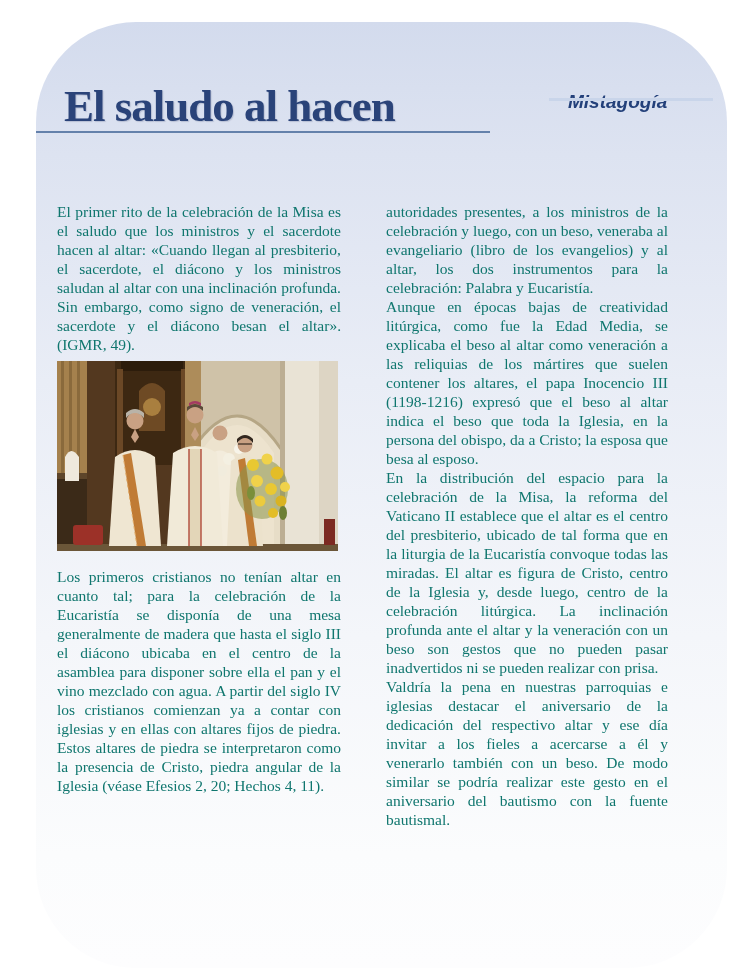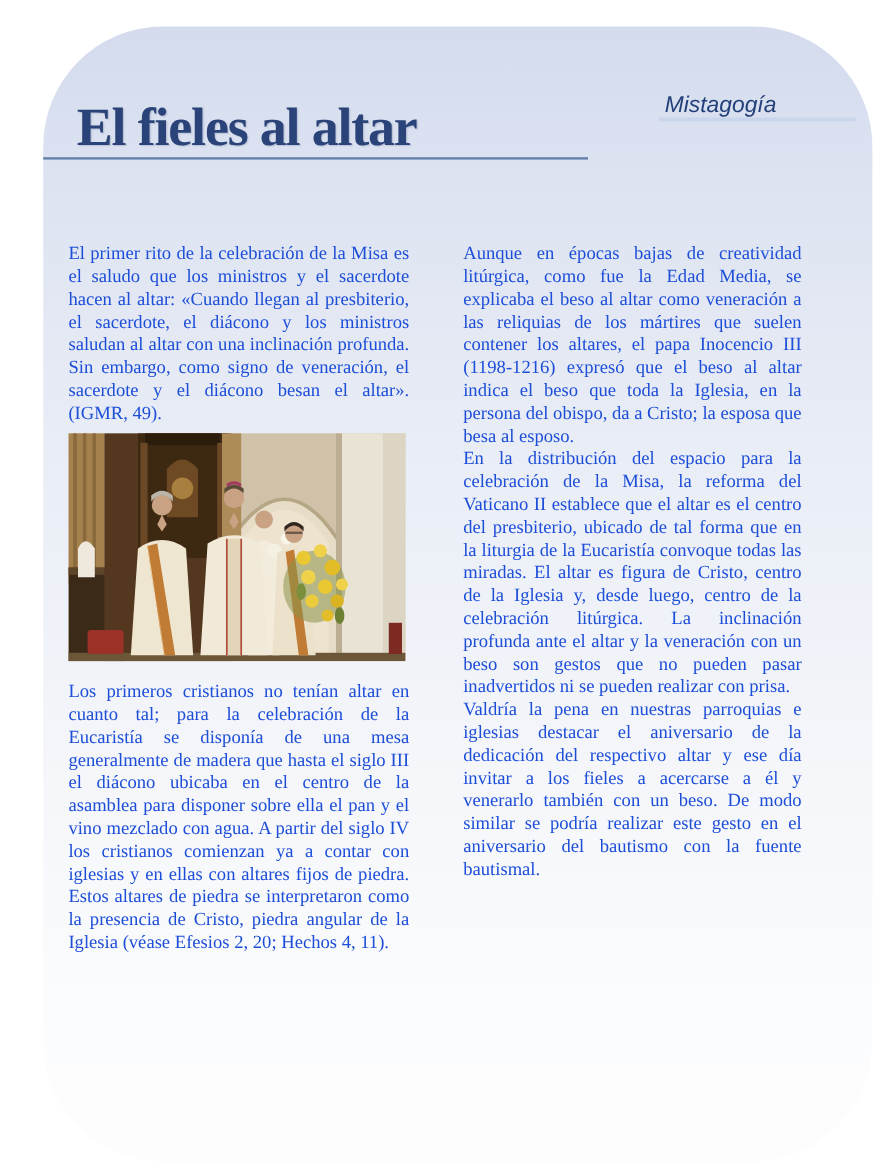--- a/index.html
+++ b/index.html
@@ -23,51 +23,51 @@
     font-weight:bold;
     font-size:45px;letter-spacing:-1px;
     color:#2a4379;
     text-shadow:1px 1px 1px rgba(120,130,160,0.35);
   }
   .title-rule{
     position:absolute;left:36px;top:131px;
     width:454px;height:2px;background:#6481ab;
   }
   .masthead{
-    position:absolute;left:552px;top:75px;margin:2px;
+    position:absolute;left:552px;top:75px;margin:16px;
     font-family:"Liberation Sans", sans-serif;
-    font-weight:normal;font-style:italic;
+    font-weight:bold;font-style:italic;
     font-size:19px;color:#23407a;
   }
   .masthead-rule{
     position:absolute;left:549px;top:98px;
     width:164px;height:3px;background:#c9d5ea;
   }
   .col{
     position:absolute;top:202px;
-    font-size:15.5px;line-height:19px;color:#1d4ed8;
+    font-size:15.5px;line-height:19px;color:#0f766e;
   }
   .col p{margin:0;text-align:justify;}
   .col-left{left:57px;width:284px;}
   .col-right{left:386px;width:282px;}
   .photo{
     width:281px;height:190px;
     margin:7px 0 16px 0;
     display:block;
   }
   .photo svg{display:block;width:281px;height:190px;}
 </style>
 </head>
 <body>
 
 <div class="page">
 
   <div class="card"></div>
 
-  <h1 class="page-title">El fieles al altar</h1>
+  <h1 class="page-title">El saludo al hacen</h1>
   <div class="title-rule"></div>
 
   <div class="masthead">Mistagogía</div>
   <div class="masthead-rule"></div>
 
   <div class="col col-left">
     <p>El primer rito de la celebración de la Misa es el saludo que los ministros y el sacerdote hacen al altar: «Cuando llegan al presbiterio, el sacerdote, el diácono y los ministros saludan al altar con una inclinación profunda. Sin embargo, como signo de veneración, el sacerdote y el diácono besan el altar». (IGMR, 49).</p>
 
     <figure class="photo" style="margin-left:0;margin-right:0;">
       <svg viewBox="0 0 281 190" xmlns="http://www.w3.org/2000/svg">
@@ -159,18 +159,19 @@
         </g>
 
         <rect x="267" y="158" width="11" height="26" fill="#7c2a22"></rect>
       </svg>
     </figure>
 
     <p>Los primeros cristianos no tenían altar en cuanto tal; para la celebración de la Eucaristía se disponía de una mesa generalmente de madera que hasta el siglo III el diácono ubicaba en el centro de la asamblea para disponer sobre ella el pan y el vino mezclado con agua. A partir del siglo IV los cristianos comienzan ya a contar con iglesias y en ellas con altares fijos de piedra. Estos altares de piedra se interpretaron como la presencia de Cristo, piedra angular de la Iglesia (véase Efesios 2, 20; Hechos 4, 11).</p>
   </div>
 
   <div class="col col-right">
+    <p>autoridades presentes, a los ministros de la celebración y luego, con un beso, veneraba al evangeliario (libro de los evangelios) y al altar, los dos instrumentos para la celebración: Palabra y Eucaristía.</p>
     <p>Aunque en épocas bajas de creatividad litúrgica, como fue la Edad Media, se explicaba el beso al altar como veneración a las reliquias de los mártires que suelen contener los altares, el papa Inocencio III (1198-1216) expresó que el beso al altar indica el beso que toda la Iglesia, en la persona del obispo, da a Cristo; la esposa que besa al esposo.</p>
     <p>En la distribución del espacio para la celebración de la Misa, la reforma del Vaticano II establece que el altar es el centro del presbiterio, ubicado de tal forma que en la liturgia de la Eucaristía convoque todas las miradas. El altar es figura de Cristo, centro de la Iglesia y, desde luego, centro de la celebración litúrgica. La inclinación profunda ante el altar y la veneración con un beso son gestos que no pueden pasar inadvertidos ni se pueden realizar con prisa.</p>
     <p>Valdría la pena en nuestras parroquias e iglesias destacar el aniversario de la dedicación del respectivo altar y ese día invitar a los fieles a acercarse a él y venerarlo también con un beso. De modo similar se podría realizar este gesto en el aniversario del bautismo con la fuente bautismal.</p>
   </div>
 
 </div>
 
 </body></html>

